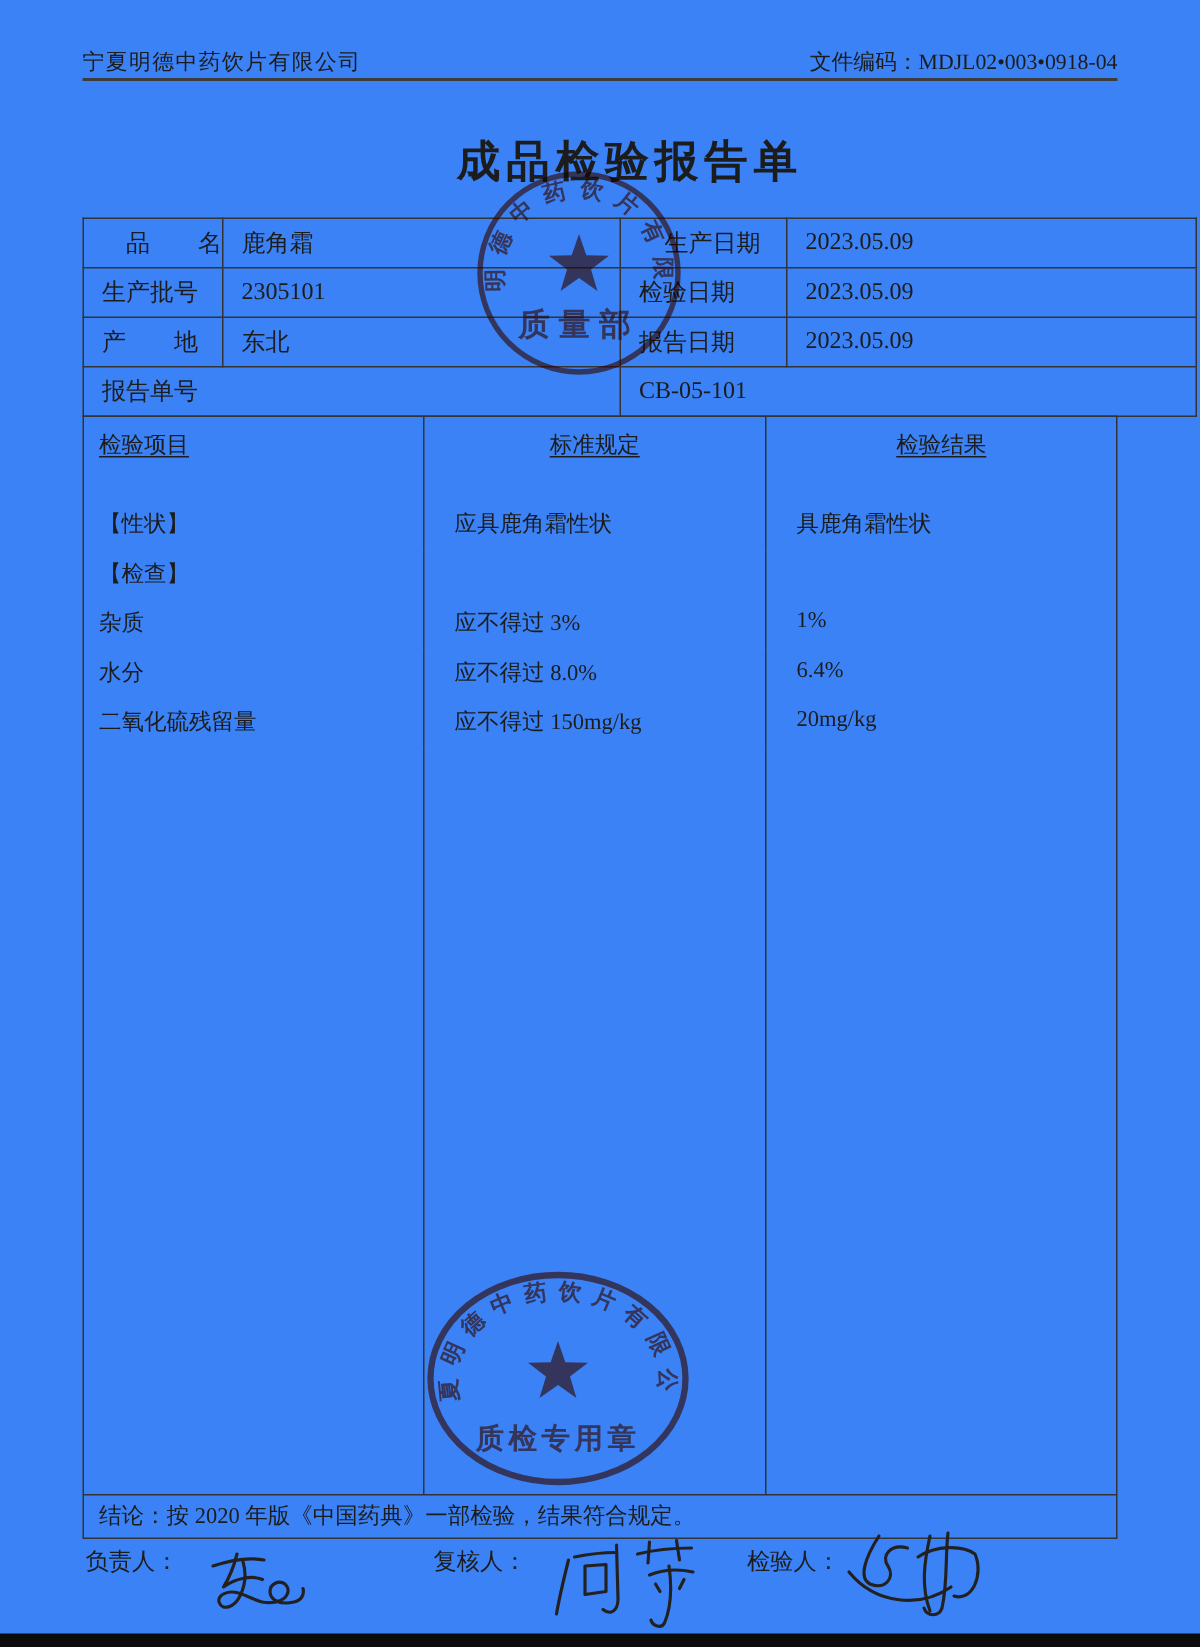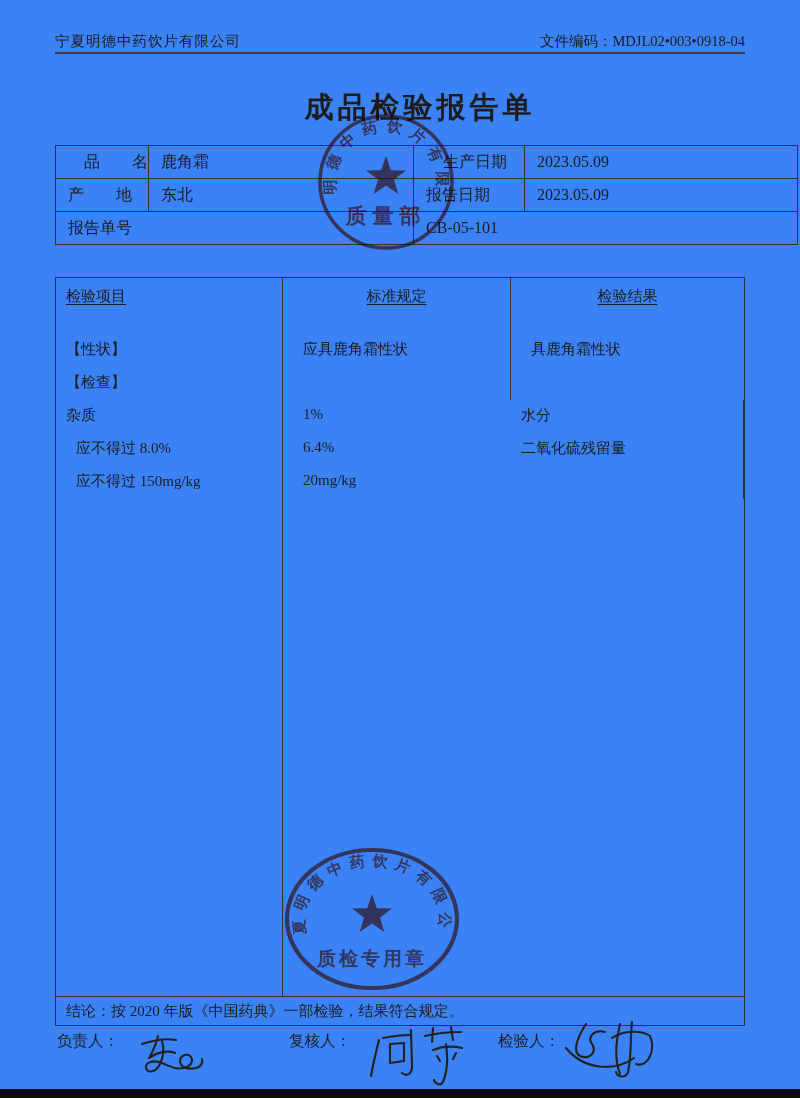--- a/index.html
+++ b/index.html
@@ -69,20 +69,26 @@
 
   <table class="info">
     <tbody>
         <tr>
       <td class="w1">品　　名</td>
       <td class="w2">鹿角霜</td>
       <td class="w3">生产日期</td>
       <td class="w4">2023.05.09</td>
     </tr>
     <tr>
+      <td>生产批号</td>
+      <td>2305101</td>
+      <td>检验日期</td>
+      <td>2023.05.09</td>
+    </tr>
+    <tr>
       <td>产　　地</td>
       <td>东北</td>
       <td>报告日期</td>
       <td>2023.05.09</td>
     </tr>
     <tr>
       <td colspan="2">报告单号</td>
       <td colspan="2">CB-05-101</td>
     </tr>
   </tbody>
@@ -96,20 +102,21 @@
 
       <div class="colA">【性状】</div>
       <div class="colB">应具鹿角霜性状</div>
       <div class="colC">具鹿角霜性状</div>
 
       <div class="colA">【检查】</div>
       <div class="colB"></div>
       <div class="colC"></div>
 
       <div class="colA">杂质</div>
+      <div class="colB">应不得过 3%</div>
       <div class="colC">1%</div>
 
       <div class="colA">水分</div>
       <div class="colB">应不得过 8.0%</div>
       <div class="colC">6.4%</div>
 
       <div class="colA">二氧化硫残留量</div>
       <div class="colB">应不得过 150mg/kg</div>
       <div class="colC">20mg/kg</div>
 

